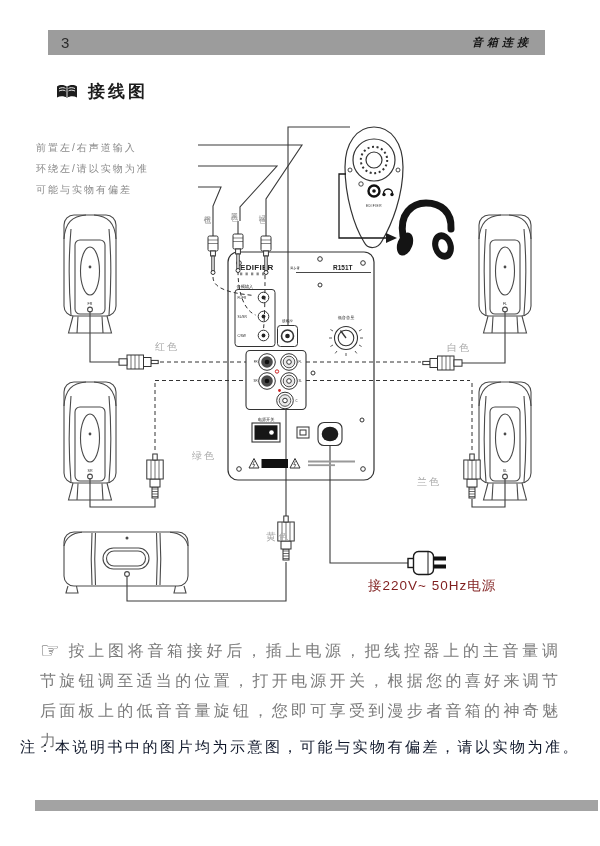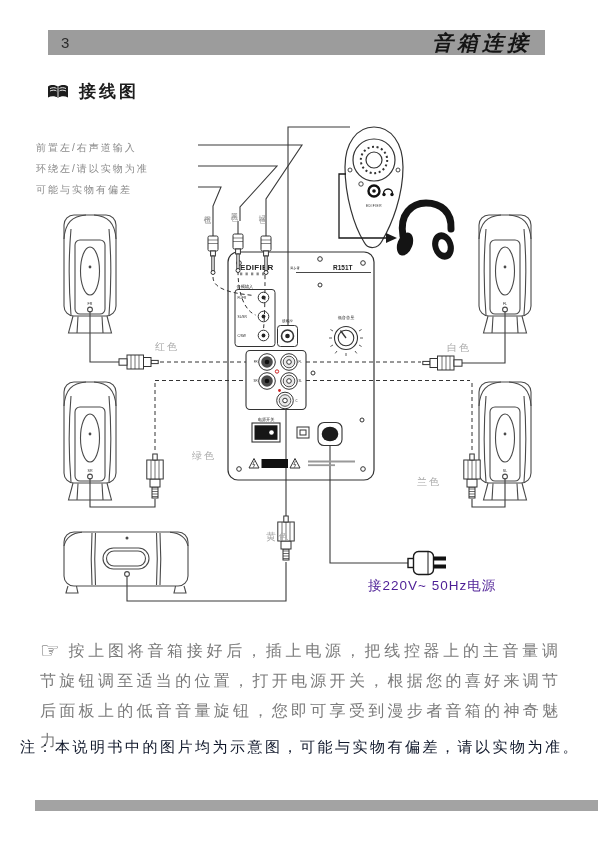--- a/index.html
+++ b/index.html
@@ -3,37 +3,37 @@
 <meta charset="utf-8">
 <style>
   html,body{margin:0;padding:0;background:#fff;}
   #page{position:relative;width:600px;height:846px;background:#fff;overflow:hidden;
         font-family:"Liberation Sans",sans-serif;}
   
   .hbar{position:absolute;left:48px;top:30px;width:497px;height:25px;background:#9c9c9c;
         display:flex;align-items:center;justify-content:space-between;padding:0 13px;box-sizing:border-box;}
   .pagenum{font-size:15px;color:#2c2c2c;}
   .htitle{font-family:"DejaVu Serif",serif;font-style:italic;font-weight:bold;
-          font-size:21px;color:#151515;letter-spacing:4px;}
+          font-size:11px;color:#151515;letter-spacing:4px;}
   .fbar{position:absolute;left:35px;top:800px;width:563px;height:11px;background:#a3a3a3;}
   
-  .sect{position:absolute;left:47px;top:80px;display:flex;align-items:center;}
+  .sect{position:absolute;left:56px;top:80px;display:flex;align-items:center;}
   .sect .t{margin-left:10px;font-size:17px;font-weight:bold;color:#1d1d1d;letter-spacing:3px;}
   
   #dsvg{position:absolute;left:0;top:0;}
   #dsvg text{font-family:"Liberation Sans",sans-serif;fill:#222;}
   
   .inlabels{position:absolute;left:36px;top:137px;width:160px;
             font-size:10px;line-height:21px;color:#8a8a8a;letter-spacing:2px;white-space:nowrap;}
   
   .vlab{position:absolute;writing-mode:vertical-rl;text-orientation:upright;
         font-size:7.5px;color:#9a9a9a;letter-spacing:1px;}
   
   .clab{position:absolute;font-size:10px;color:#a8a8a8;letter-spacing:2px;margin-left:28px;}
-  .plab{position:absolute;left:368px;top:577px;font-size:13.5px;color:#4c1d95;letter-spacing:1px;}
+  .plab{position:absolute;left:368px;top:577px;font-size:13.5px;color:#7f1d1d;letter-spacing:1px;}
   
   .instr{position:absolute;left:40px;top:636px;width:521px;font-size:16px;line-height:30px;
          letter-spacing:3px;color:#7b7b7b;text-align:justify;}
   .instr .hand{font-size:22px;color:#555;letter-spacing:0;margin-right:8px;vertical-align:-2px;}
   .note{position:absolute;left:20px;top:738px;width:560px;font-size:15px;color:#0f172a;letter-spacing:2.5px;}
 </style>
 </head>
 <body>
 
 <div id="page">

